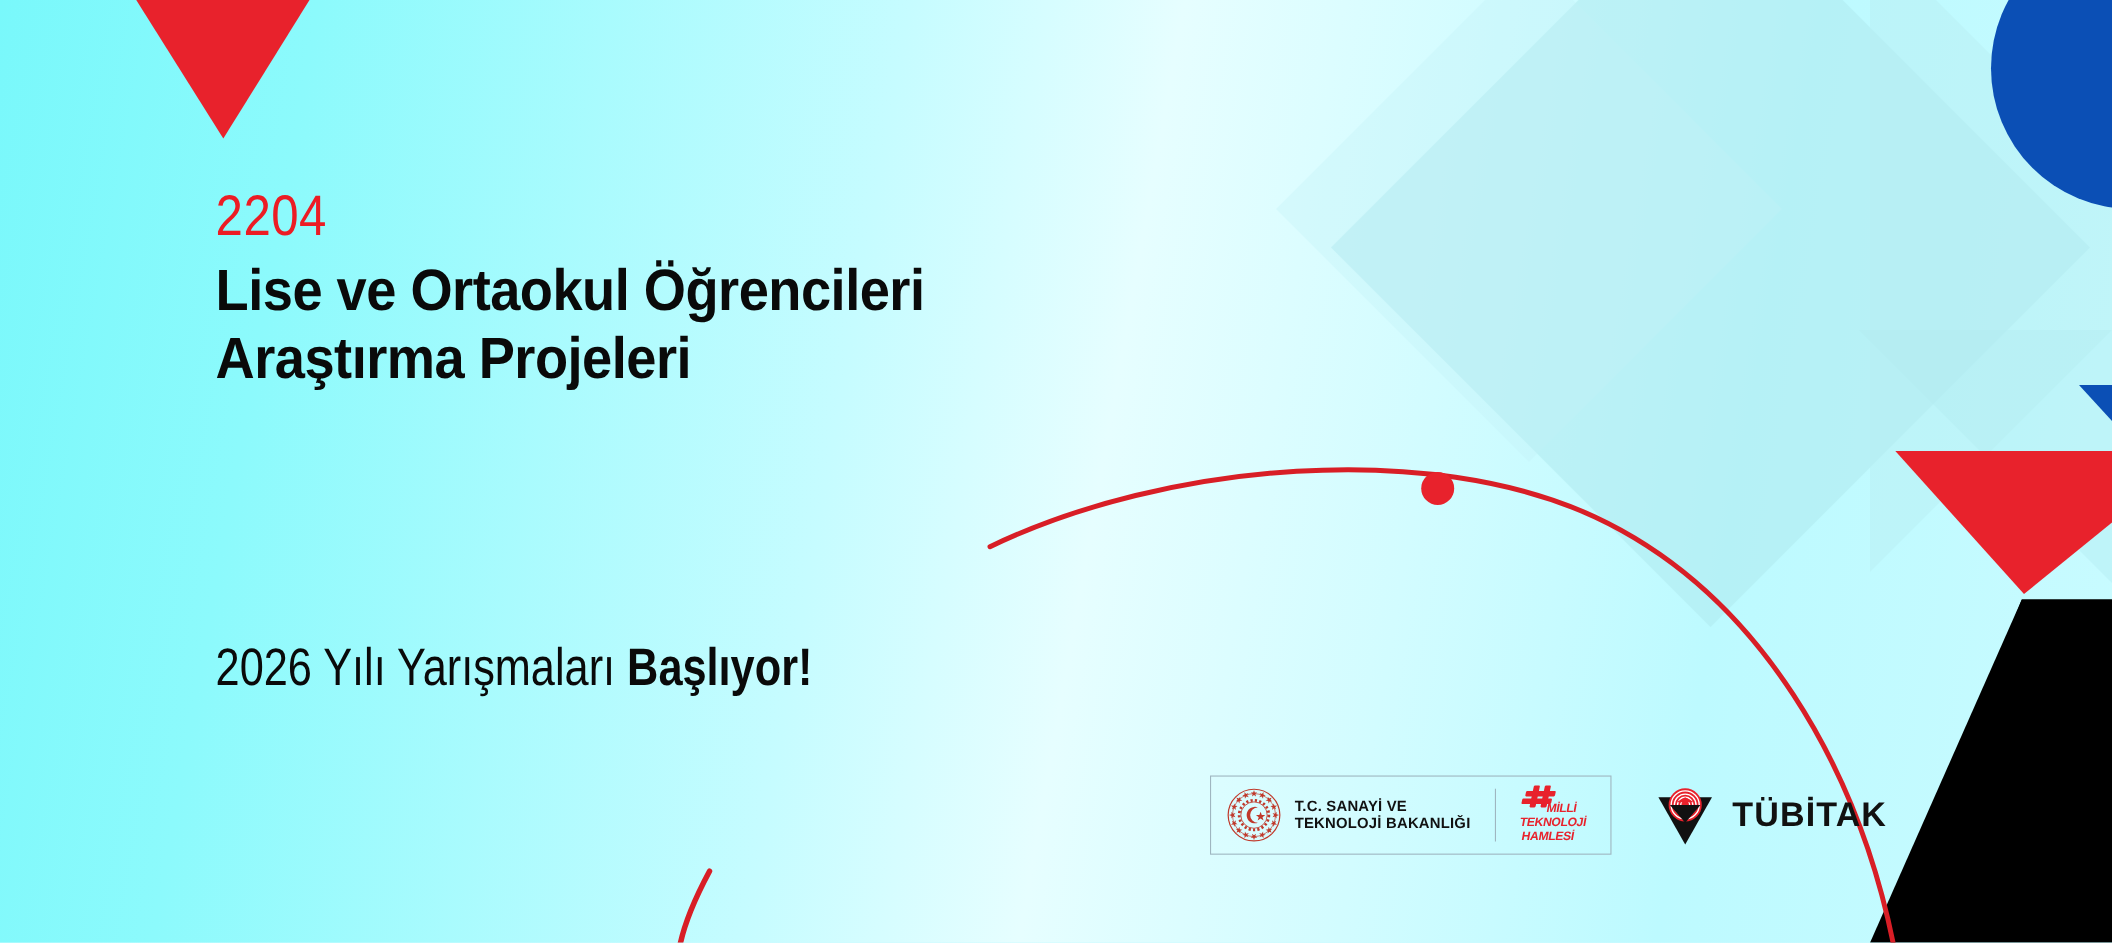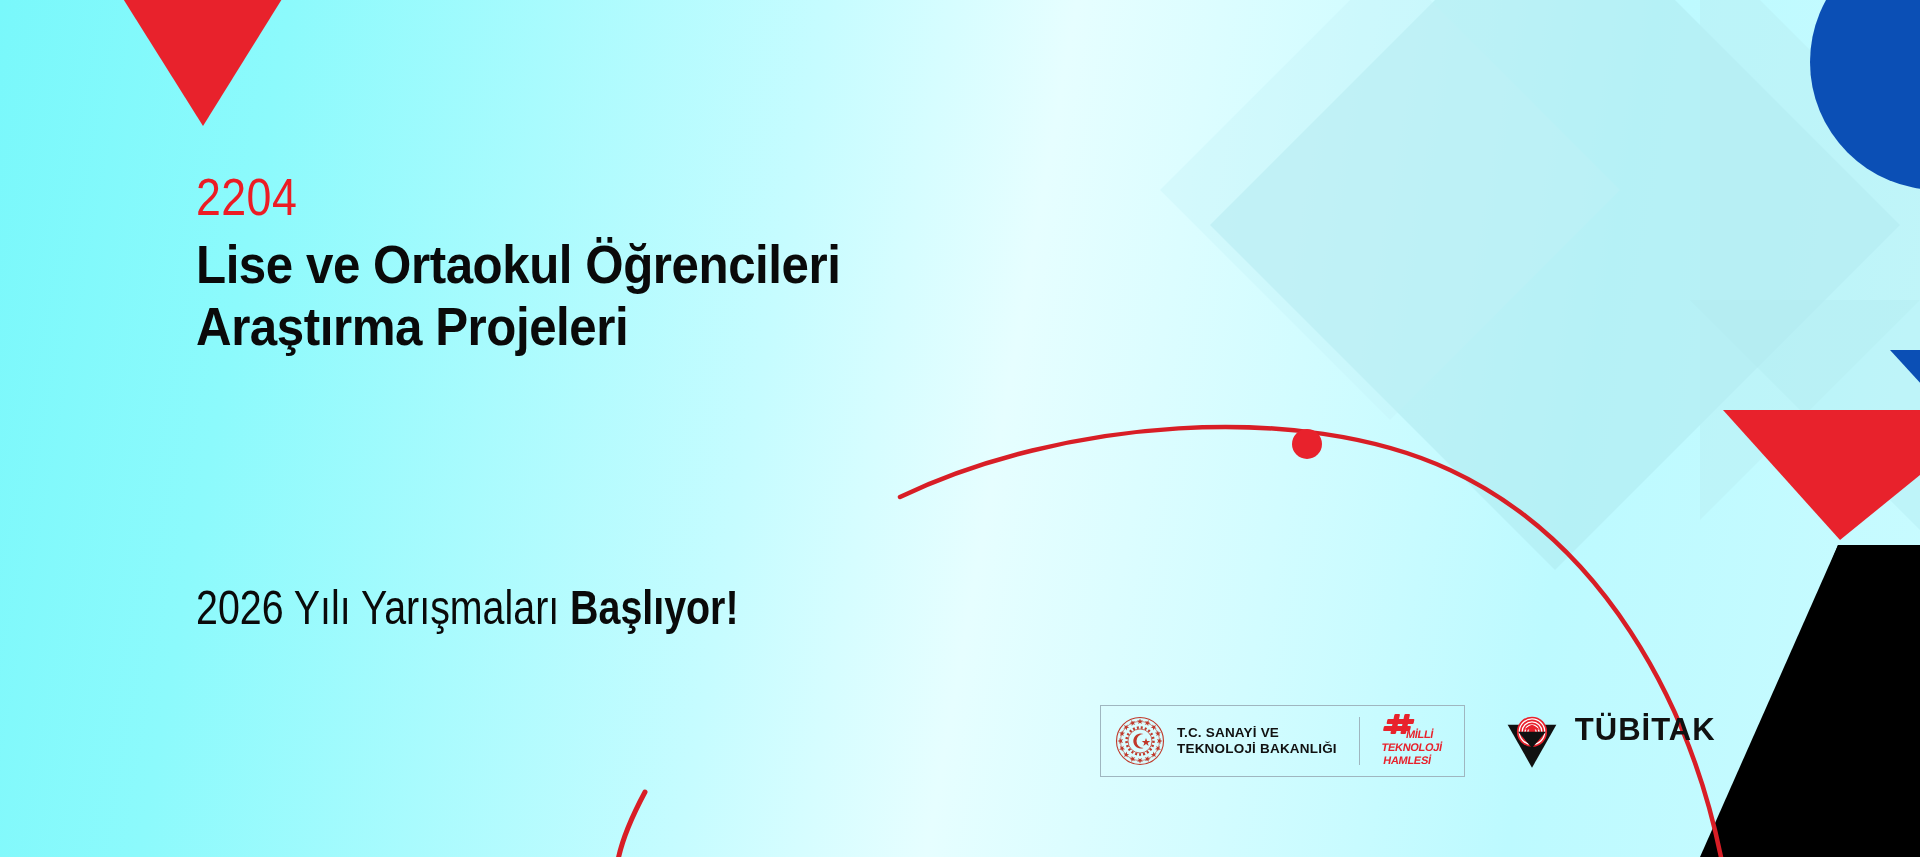--- a/index.html
+++ b/index.html
@@ -80,21 +80,21 @@
     color:#111;
     letter-spacing:0.2px;
     white-space:pre-line;
   }
   #ministry-divider{
     width:1px; height:48px; background:#9fb6c0;
     margin:0 10px;
   }
   #milli-mark{ flex:0 0 auto; }
 
-  #tubitak-logo{ display:flex; align-items:flex-start; gap:14px; }
+  #tubitak-logo{ display:flex; align-items:center; gap:14px; }
   #tubitak-wordmark{
     font-size:31px;
     font-weight:700;
     color:#111;
     letter-spacing:1px;
   }
 </style>
 </head>
 <body>
 

